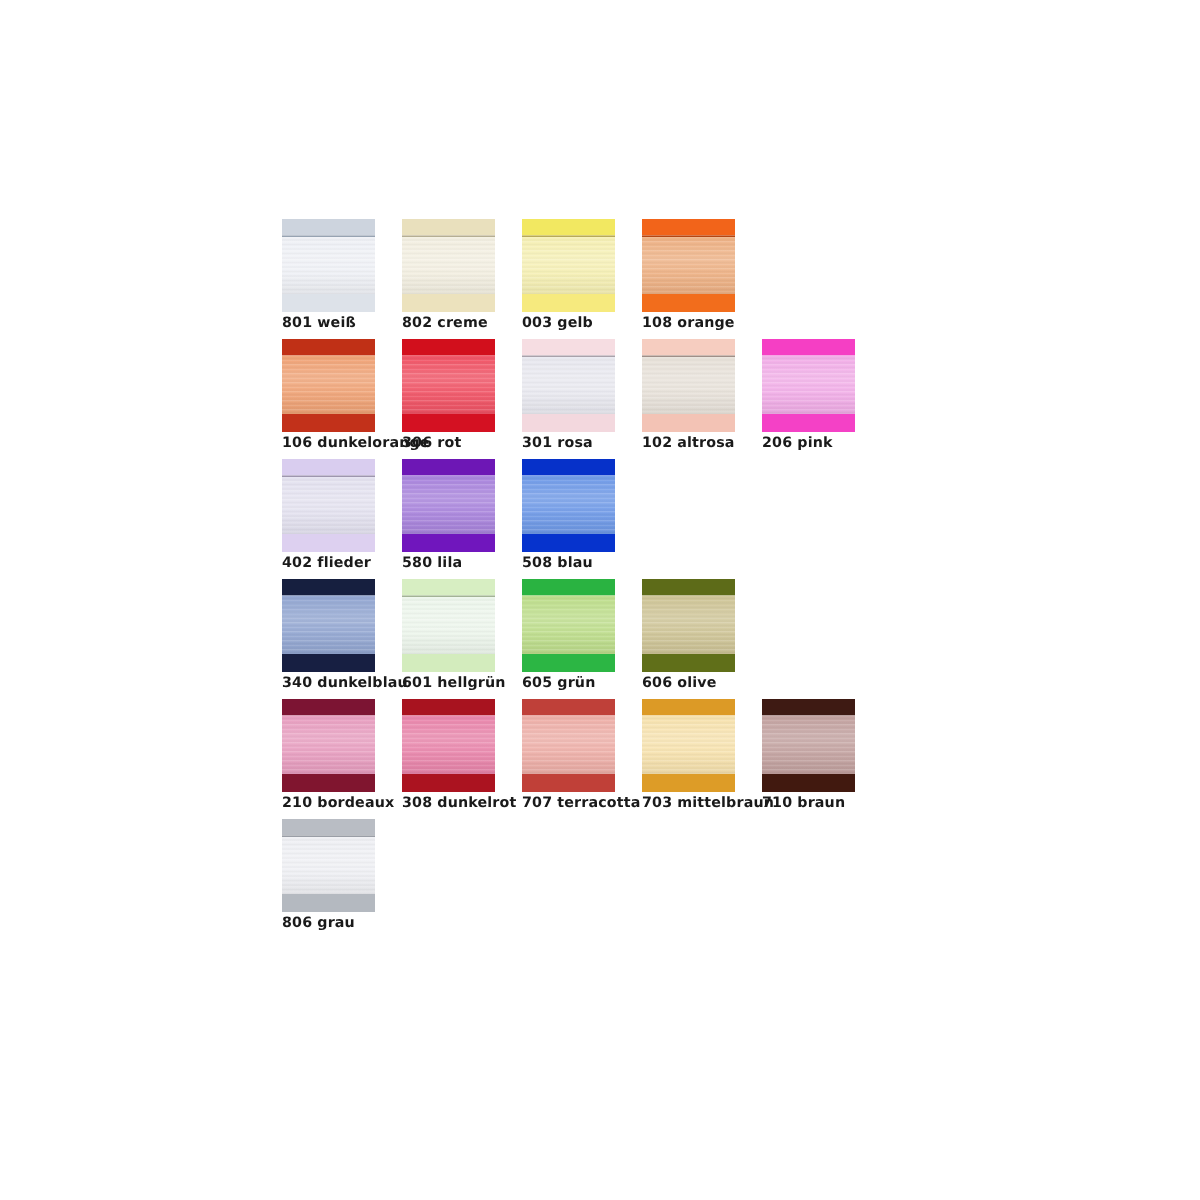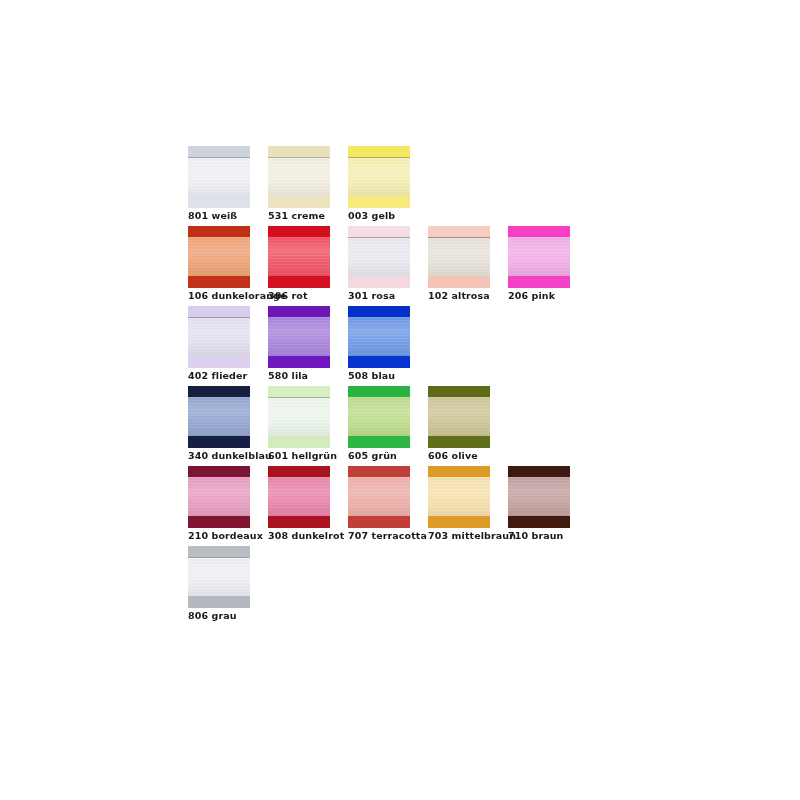--- a/index.html
+++ b/index.html
@@ -131,33 +131,45 @@
         <div class="swatch-cell">
           <div class="ribbon">
             <div class="band-top" style="background: rgb(233, 224, 189);"></div>
             <div class="hairline" style="background: rgb(181, 174, 147);"></div>
             <div class="band-mid" style="background: rgb(243, 239, 225);">
               <div class="sheen"></div>
               <div class="gloss"></div>
             </div>
             <div class="band-bot" style="background: rgb(236, 226, 189);"></div>
           </div>
-          <div class="swatch-label">531 creme</div>
+          <div class="swatch-label">802 creme</div>
         </div>
         <div class="swatch-cell">
           <div class="ribbon">
             <div class="band-top" style="background: rgb(242, 232, 97);"></div>
             <div class="hairline" style="background: rgb(183, 169, 90);"></div>
             <div class="band-mid" style="background: rgb(246, 240, 180);">
               <div class="sheen"></div>
               <div class="gloss"></div>
             </div>
             <div class="band-bot" style="background: rgb(246, 234, 126);"></div>
           </div>
           <div class="swatch-label">003 gelb</div>
+        </div>
+        <div class="swatch-cell">
+          <div class="ribbon">
+            <div class="band-top" style="background: rgb(242, 100, 26);"></div>
+            <div class="hairline" style="background: rgb(180, 70, 20);"></div>
+            <div class="band-mid" style="background: rgb(238, 177, 132);">
+              <div class="sheen"></div>
+              <div class="gloss"></div>
+            </div>
+            <div class="band-bot" style="background: rgb(242, 109, 28);"></div>
+          </div>
+          <div class="swatch-label">108 orange</div>
         </div>
       </div>
       <div class="swatch-row">
         <div class="swatch-cell">
           <div class="ribbon">
             <div class="band-top" style="background: rgb(192, 48, 22);"></div>
             <div class="band-mid" style="background: rgb(240, 163, 118);">
               <div class="sheen"></div>
               <div class="gloss"></div>
             </div>

